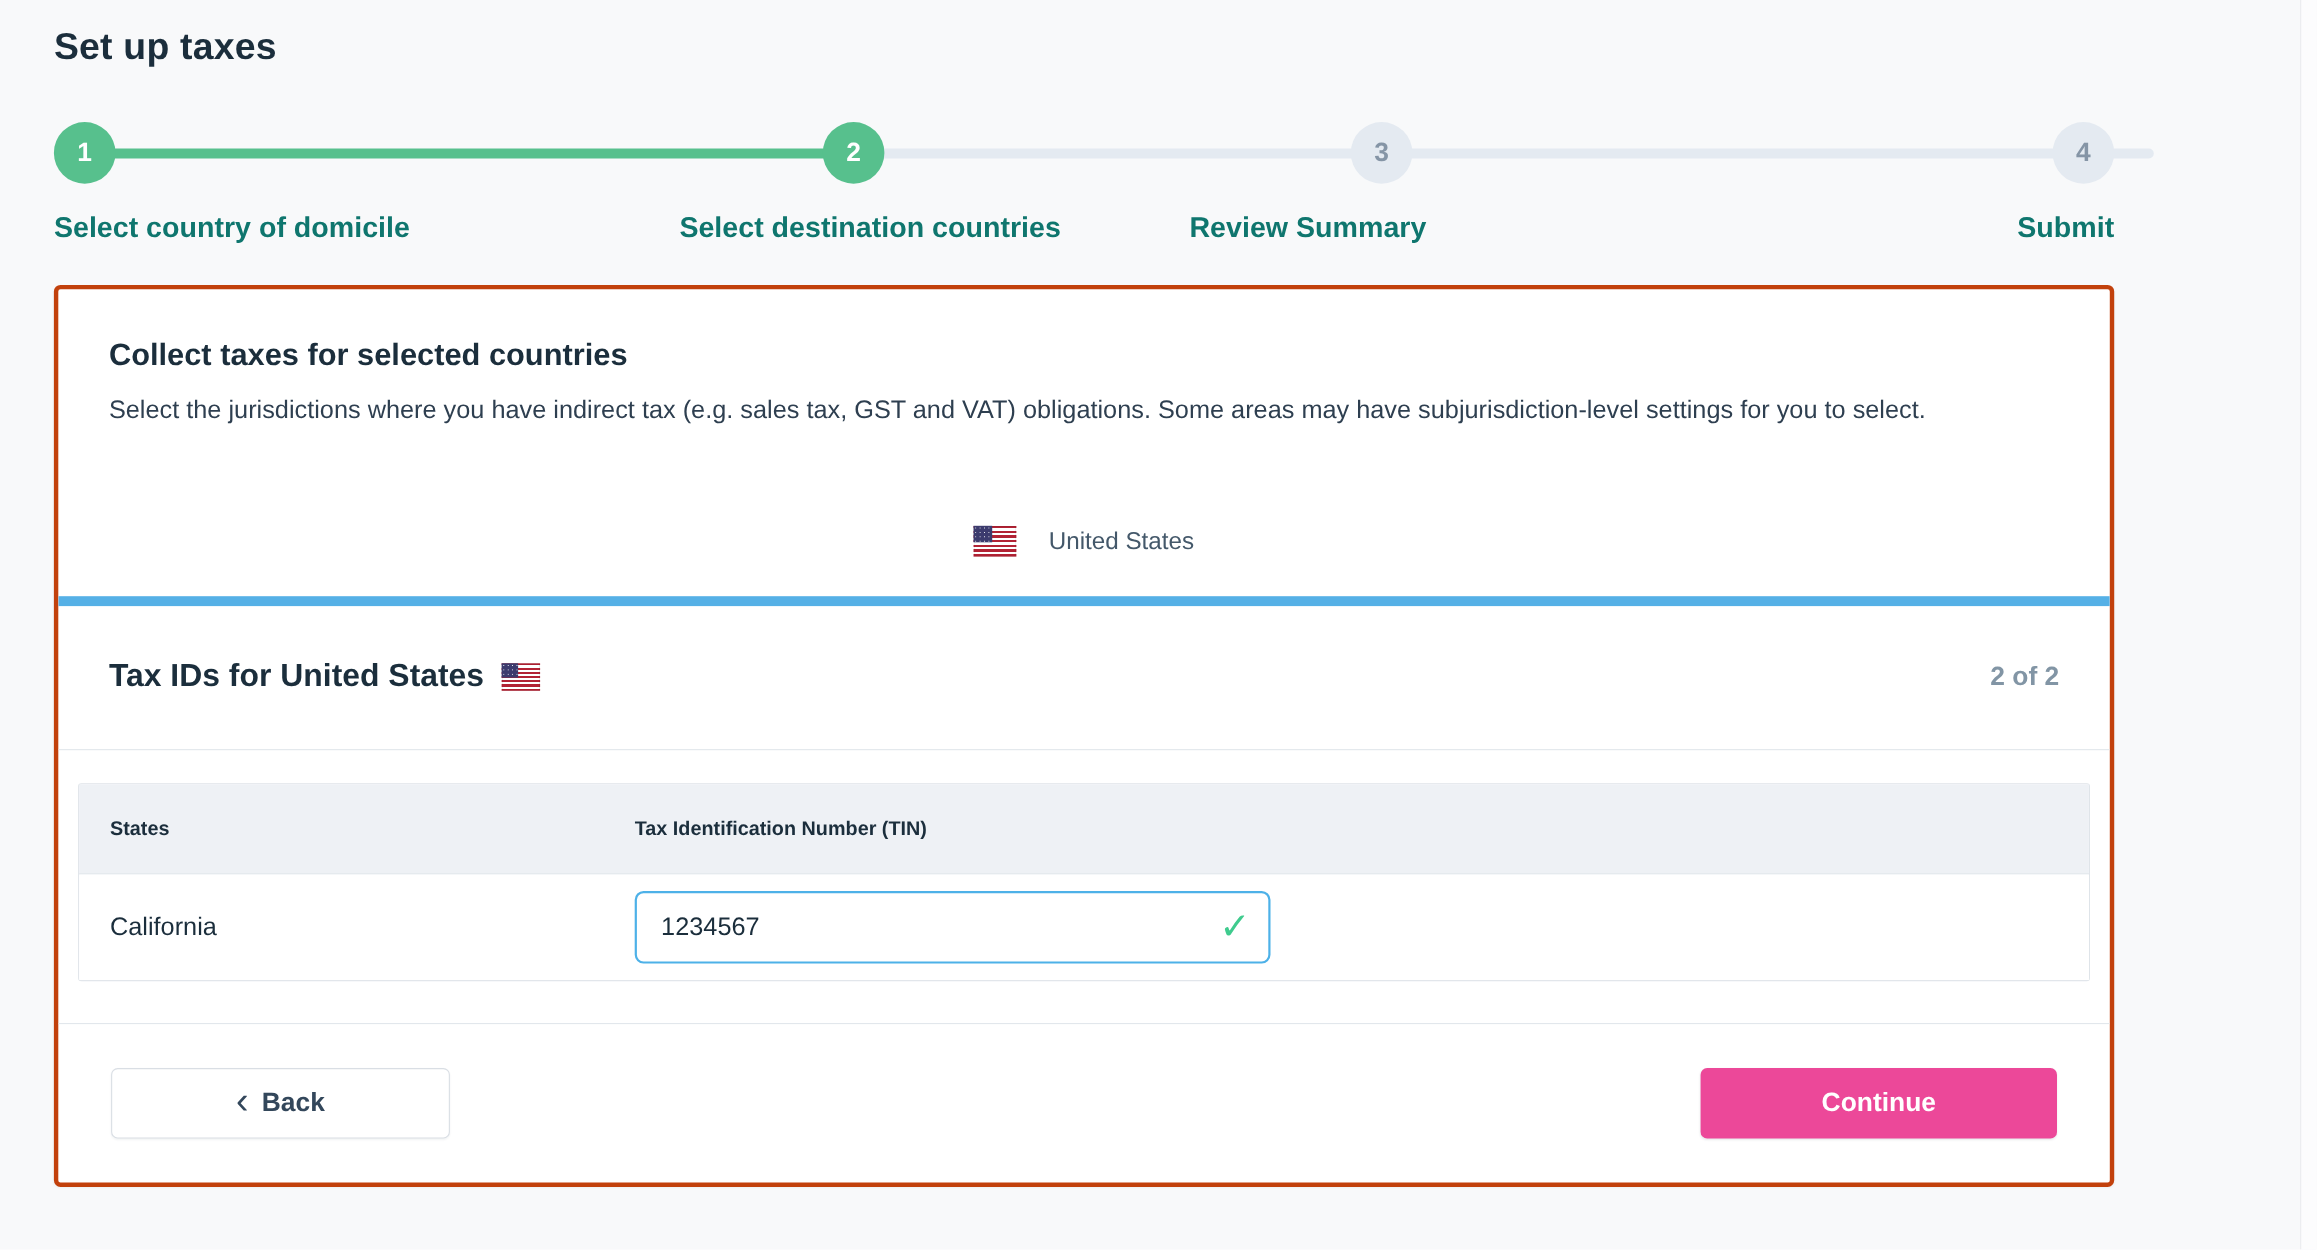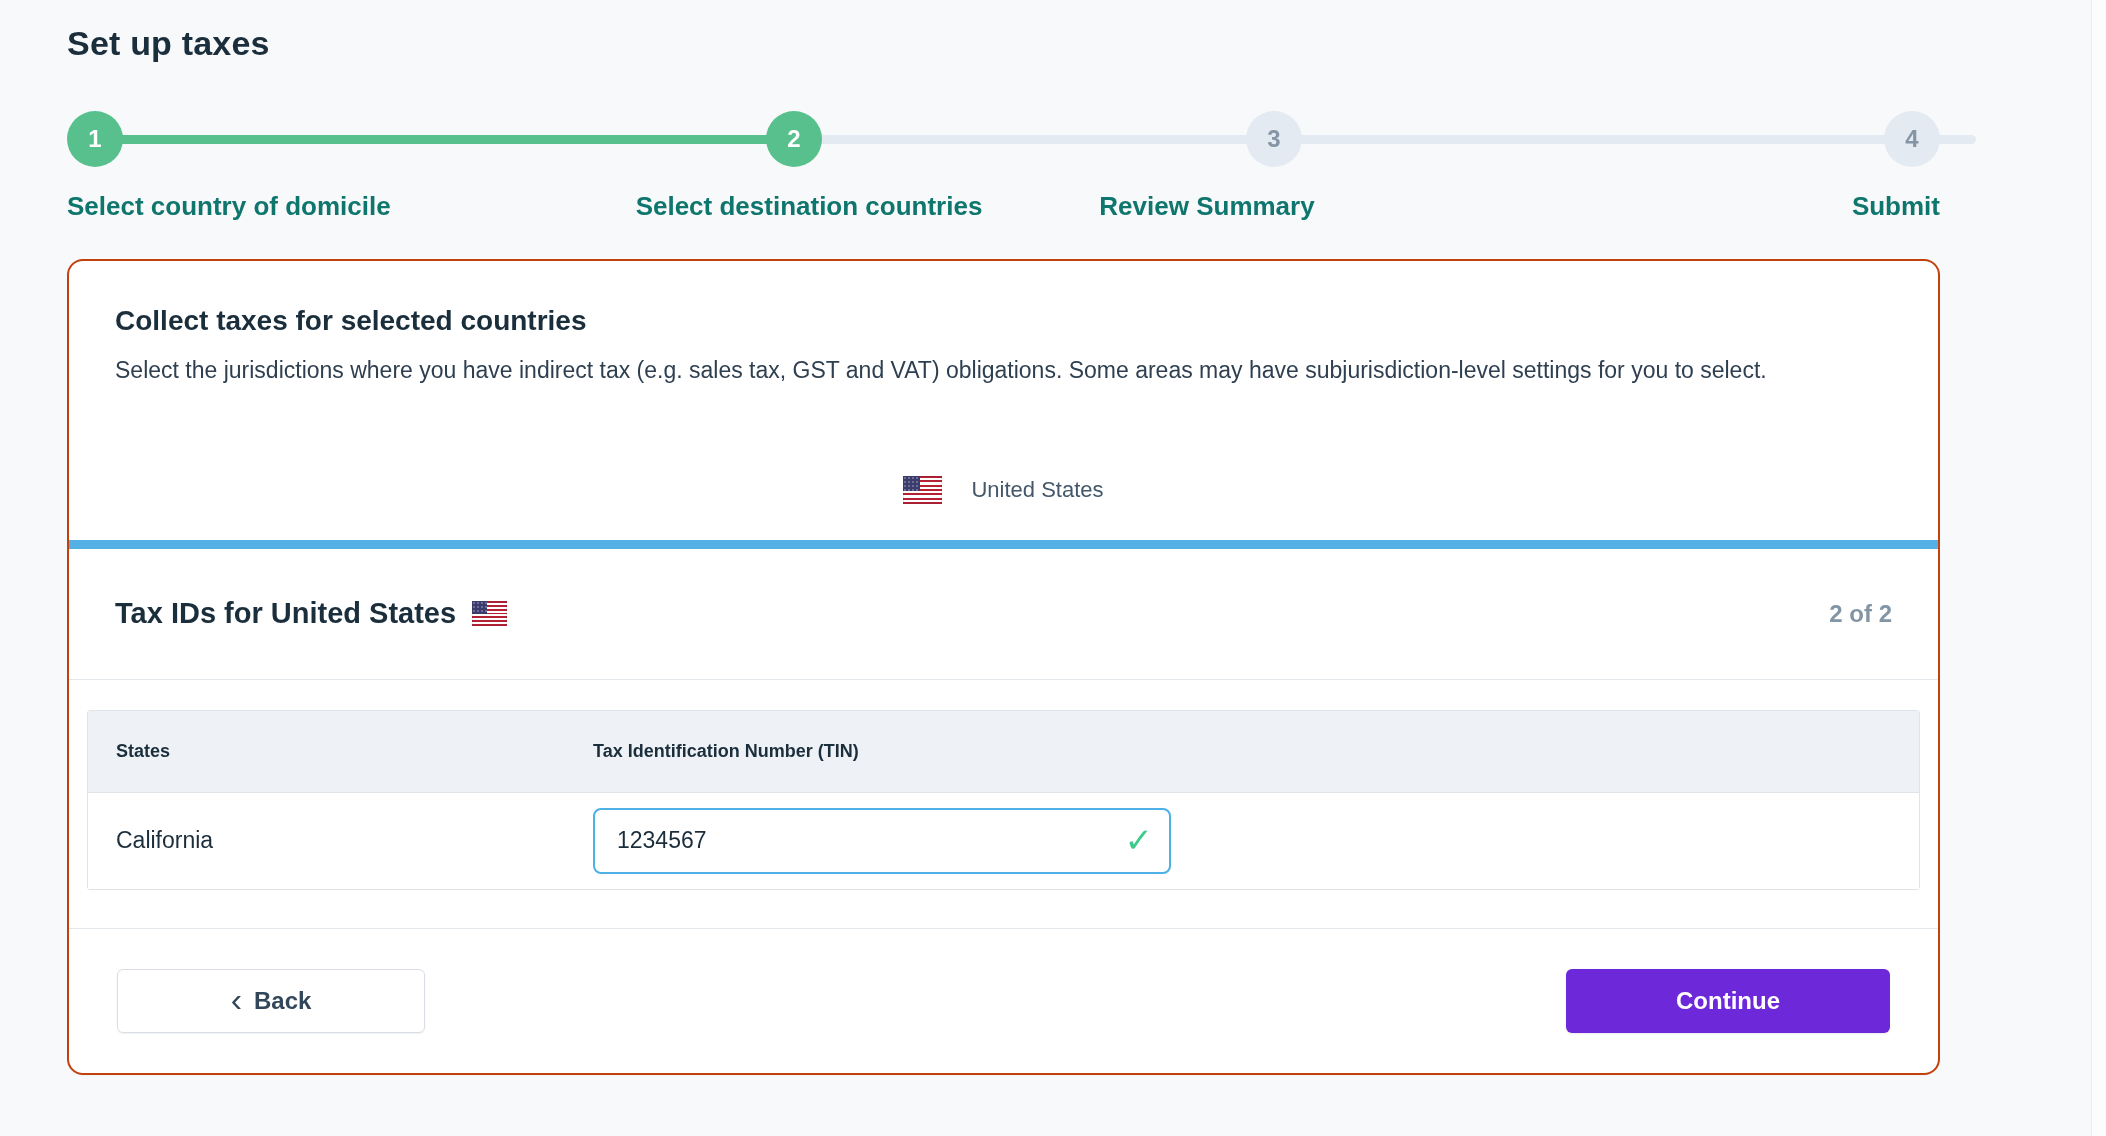--- a/index.html
+++ b/index.html
@@ -4,21 +4,21 @@
 <style>
   * { box-sizing: border-box; margin: 0; padding: 0; }
   html, body { width: 2106px; height: 1136px; }
   body {
     font-family: "Liberation Sans", sans-serif;
     background: #f8f9fa;
     color: #1b2e3c;
     position: relative;
     overflow: hidden;
   }
-  .content { margin-left: 67px; width: 1873px; }
+  .content { margin-left: 49px; width: 1873px; }
 
   
   .page-title { font-size: 34px; font-weight: bold; letter-spacing: .2px; padding-top: 24px; color: #1b2e3c; }
 
   
   .stepper { margin-top: 48px; }
   .stepper-track { position: relative; height: 56px; width: 100%; }
   .seg { position: absolute; top: 24px; height: 9px; border-radius: 5px; }
   .seg-green { left: 28px; width: 699px; background: #57c08d; }
   .seg-gray { left: 727px; width: 1182px; background: #e4eaf1; }
@@ -32,22 +32,22 @@
   .c1 { left: 0; } .c2 { left: 699px; } .c3 { left: 1179px; } .c4 { right: 0; }
   .step-labels { position: relative; height: 30px; margin-top: 24px; font-size: 26px; font-weight: bold; color: #0f766e; }
   .slabel { position: absolute; top: 0; white-space: nowrap; }
   .l1 { left: 0; }
   .l2 { left: 742px; transform: translateX(-50%); }
   .l3 { left: 1140px; transform: translateX(-50%); }
   .l4 { right: 0; }
 
   
   .card {
-    margin-top: 38px; background: #ffffff; border: 2px solid #c2410c;
-    border-radius: 16px; box-shadow: 0 1px 2px rgba(23,43,62,0.04);
+    margin-top: 38px; background: #ffffff; border: 4px solid #c2410c;
+    border-radius: 6px; box-shadow: 0 1px 2px rgba(23,43,62,0.04);
     overflow: hidden;
   }
   .intro { padding: 44px 46px 0 46px; }
   .card-heading { font-size: 28px; font-weight: bold; color: #1b2e3c; }
   .card-description { margin-top: 16px; font-size: 23px; line-height: 1.5; color: #2e3f50; max-width: 1845px; }
 
   .country-row {
     margin-top: 88px; padding-bottom: 36px;
     display: flex; align-items: center; justify-content: center; gap: 29px;
     cursor: pointer;
@@ -111,21 +111,21 @@
     height: 64px; border-radius: 6px; font-family: "Liberation Sans", sans-serif;
     font-size: 24px; font-weight: bold; cursor: pointer;
     display: flex; align-items: center; justify-content: center; gap: 12px;
   }
   .btn.back {
     width: 308px; background: #ffffff; border: 1px solid #d9dee4; color: #33475b;
     box-shadow: 0 1px 2px rgba(23,43,62,0.06);
   }
   .chev { font-size: 34px; font-weight: normal; line-height: 0; position: relative; top: -2px; color: #33475b; }
   .btn.continue {
-    width: 324px; background: #6d28d9; border: none; color: #ffffff;
+    width: 324px; background: #ec4899; border: none; color: #ffffff;
     box-shadow: 0 1px 2px rgba(23,43,62,0.10);
     text-align: right;
   }
 
   
   .scrollbar-track {
     position: absolute; top: 0; right: 0; width: 15px; height: 100%;
     background: #fcfcfd; border-left: 1px solid #eaecef;
   }
 </style>

